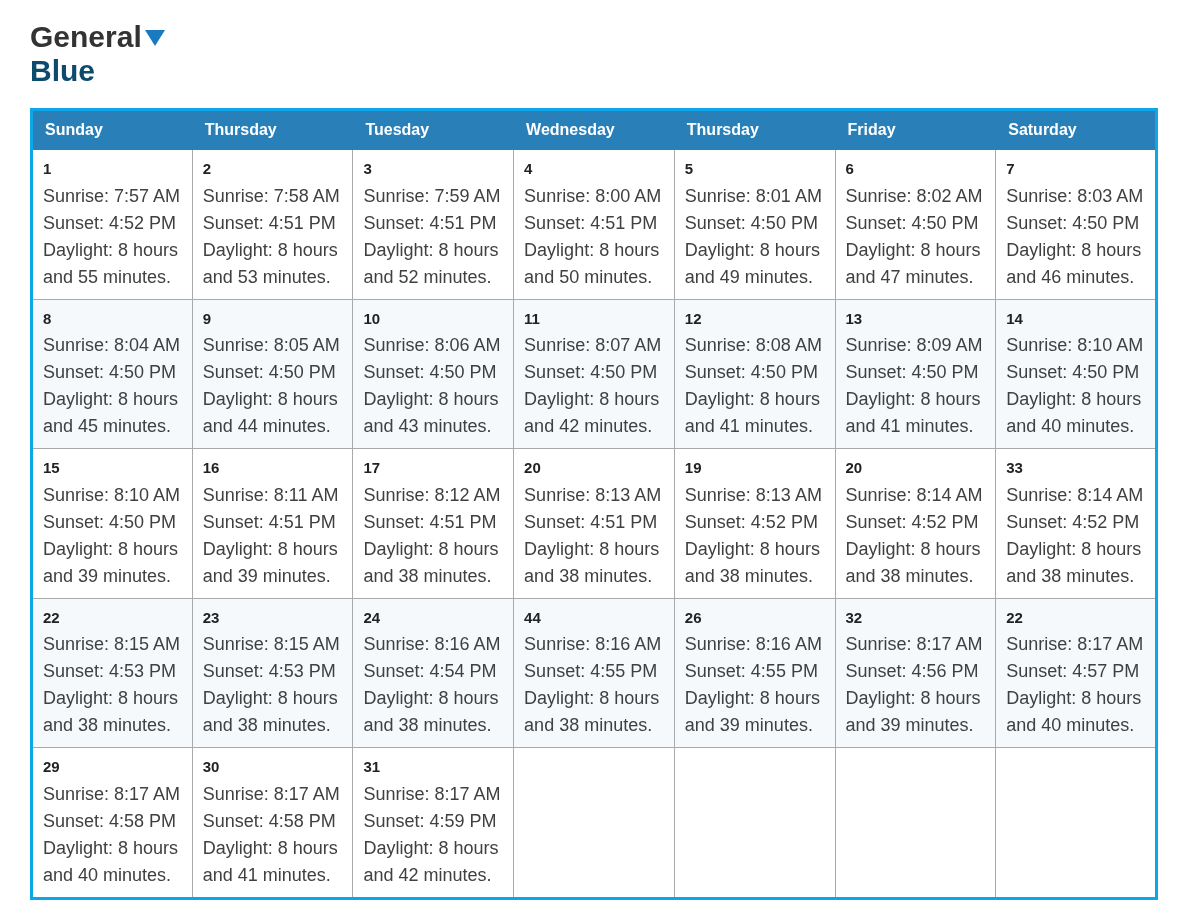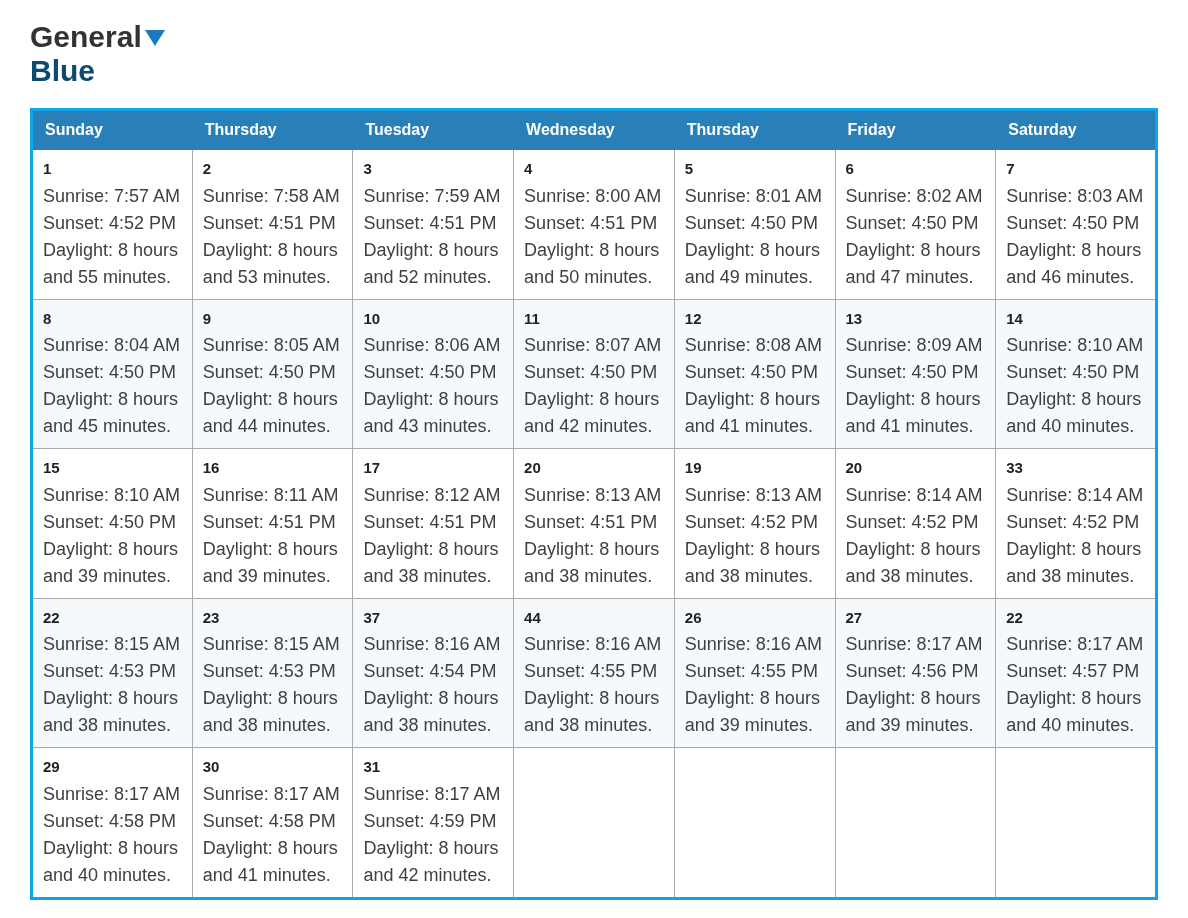--- a/index.html
+++ b/index.html
@@ -208,33 +208,33 @@
       <tr>
         <td>
           <div class="day-number">22</div>
 <div class="day-info">Sunrise: 8:15 AM<br>Sunset: 4:53 PM<br>Daylight: 8 hours<br>and 38 minutes.</div>
         </td>
         <td>
           <div class="day-number">23</div>
 <div class="day-info">Sunrise: 8:15 AM<br>Sunset: 4:53 PM<br>Daylight: 8 hours<br>and 38 minutes.</div>
         </td>
         <td>
-          <div class="day-number">37</div>
+          <div class="day-number">24</div>
 <div class="day-info">Sunrise: 8:16 AM<br>Sunset: 4:54 PM<br>Daylight: 8 hours<br>and 38 minutes.</div>
         </td>
         <td>
           <div class="day-number">44</div>
 <div class="day-info">Sunrise: 8:16 AM<br>Sunset: 4:55 PM<br>Daylight: 8 hours<br>and 38 minutes.</div>
         </td>
         <td>
           <div class="day-number">26</div>
 <div class="day-info">Sunrise: 8:16 AM<br>Sunset: 4:55 PM<br>Daylight: 8 hours<br>and 39 minutes.</div>
         </td>
         <td>
-          <div class="day-number">27</div>
+          <div class="day-number">32</div>
 <div class="day-info">Sunrise: 8:17 AM<br>Sunset: 4:56 PM<br>Daylight: 8 hours<br>and 39 minutes.</div>
         </td>
         <td>
           <div class="day-number">22</div>
 <div class="day-info">Sunrise: 8:17 AM<br>Sunset: 4:57 PM<br>Daylight: 8 hours<br>and 40 minutes.</div>
         </td>
       </tr>
       <tr>
         <td>
           <div class="day-number">29</div>

